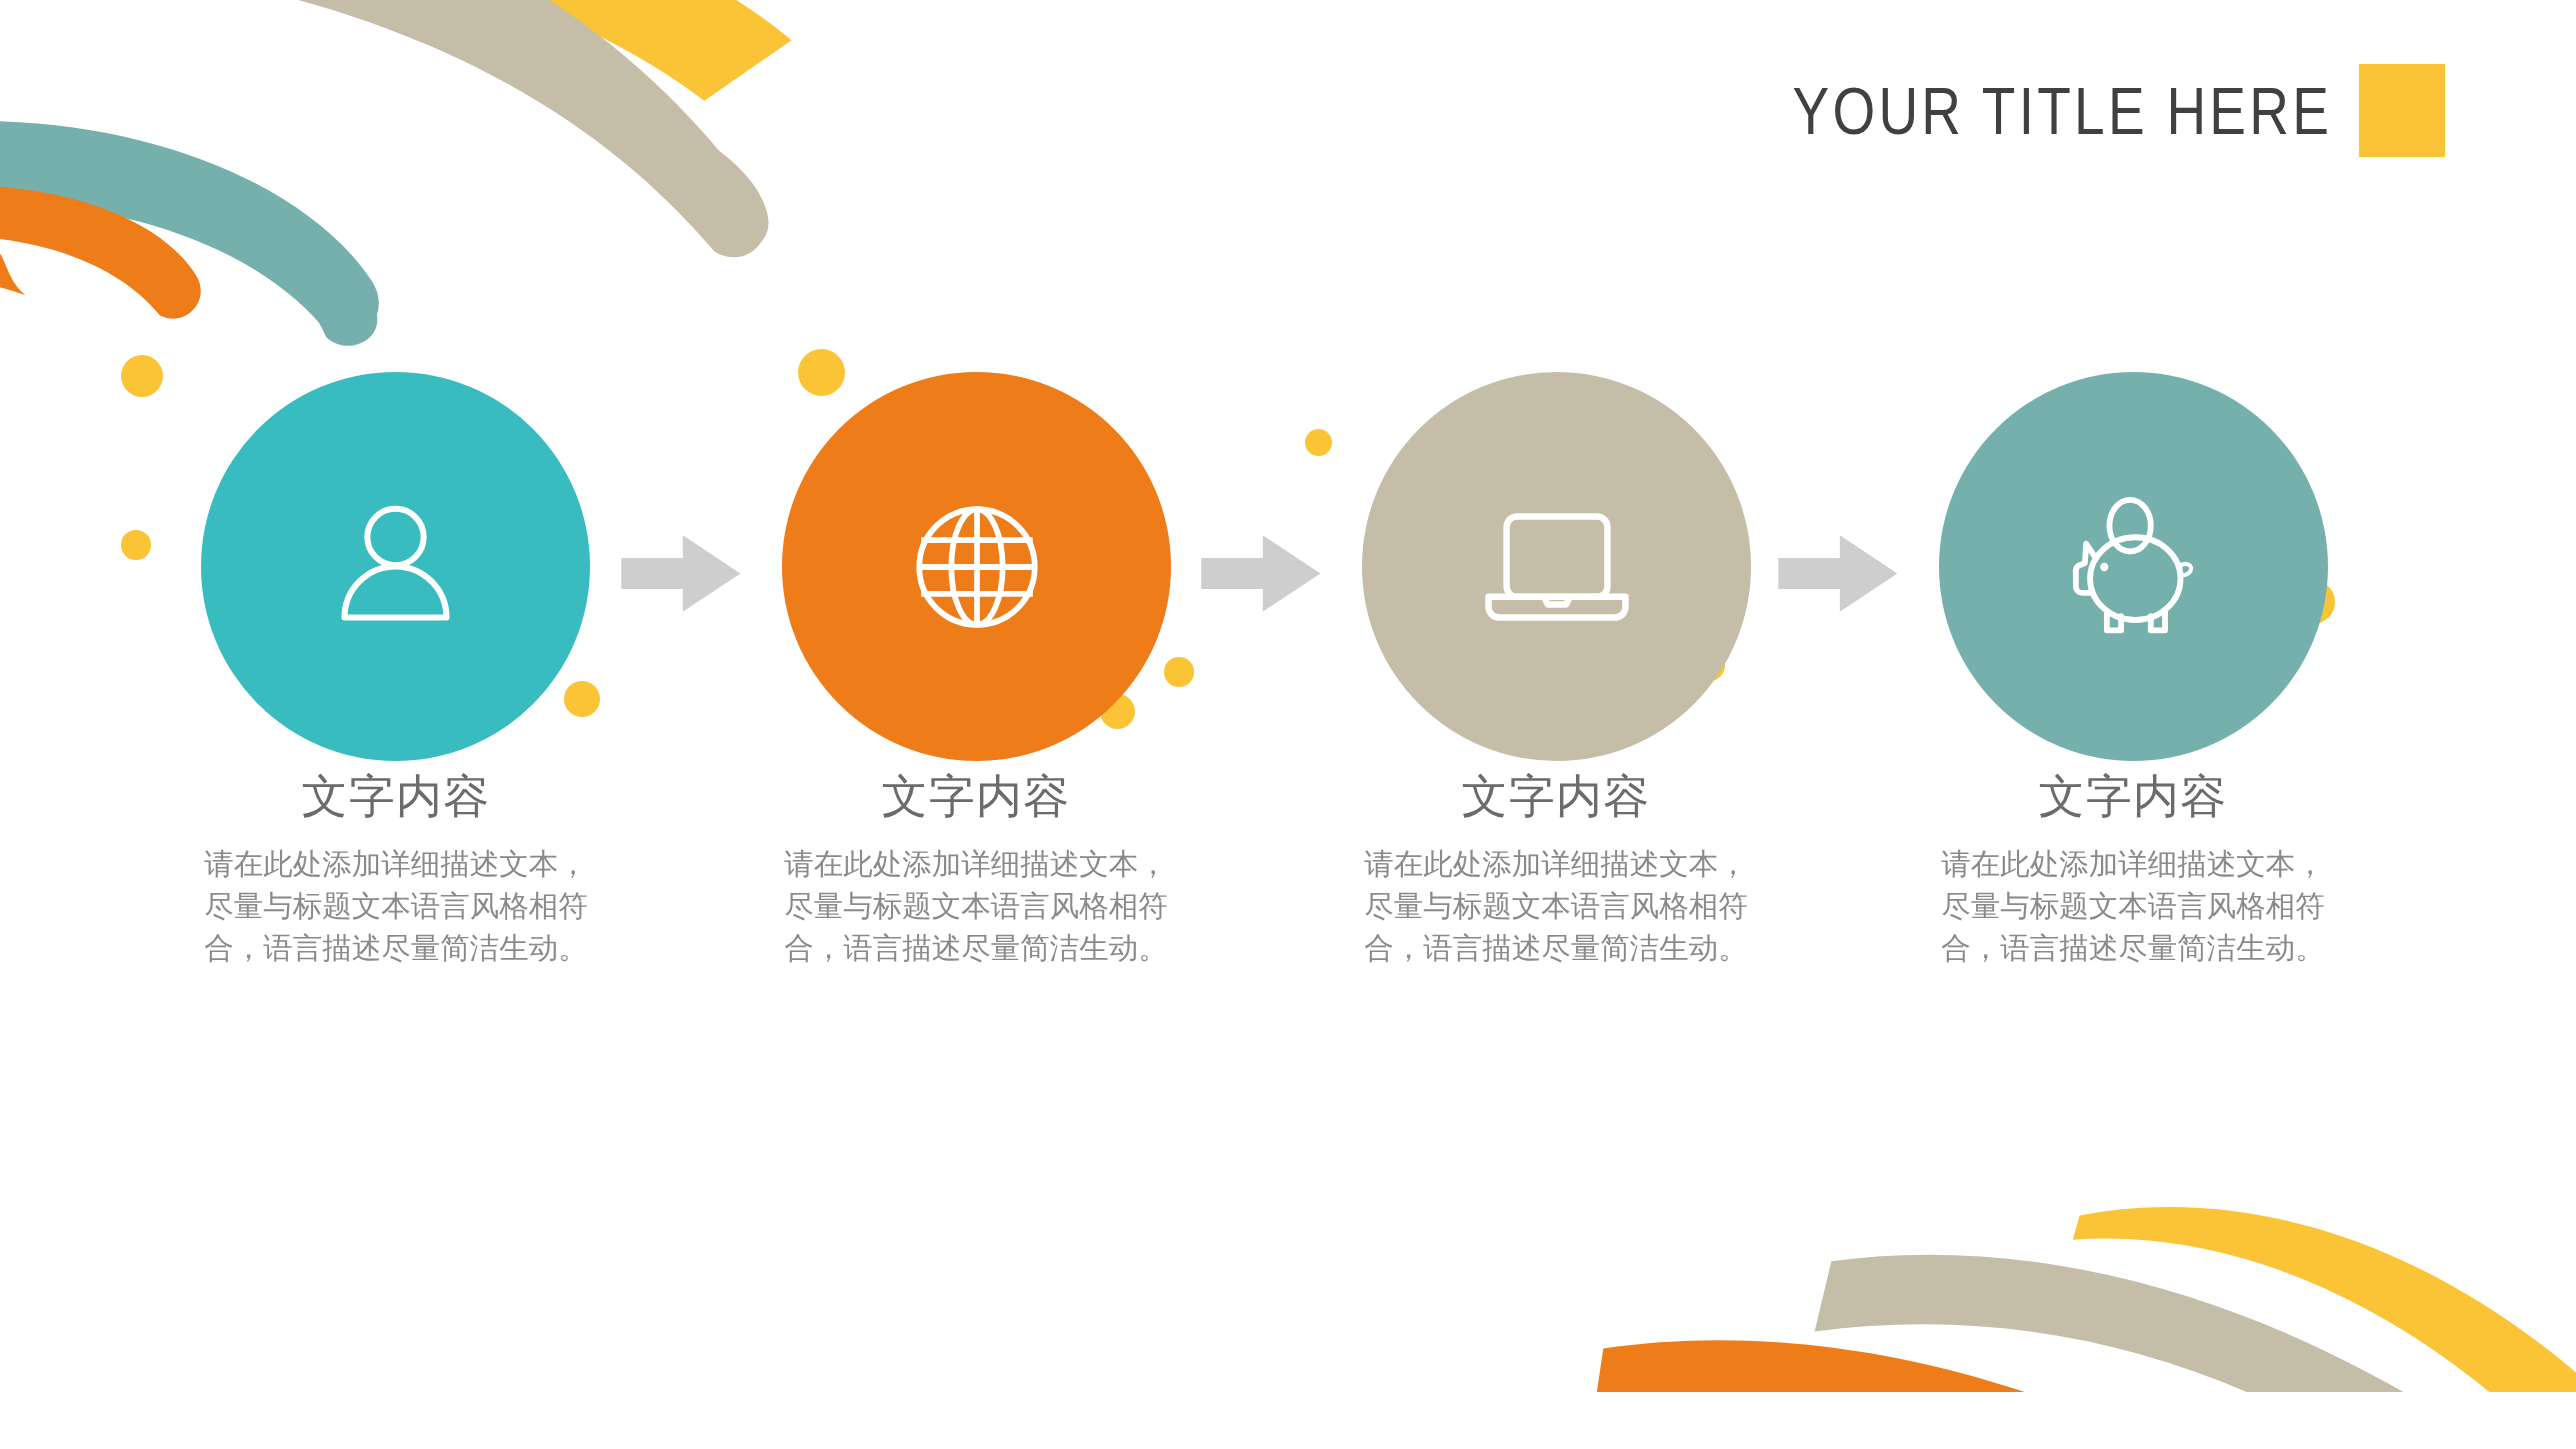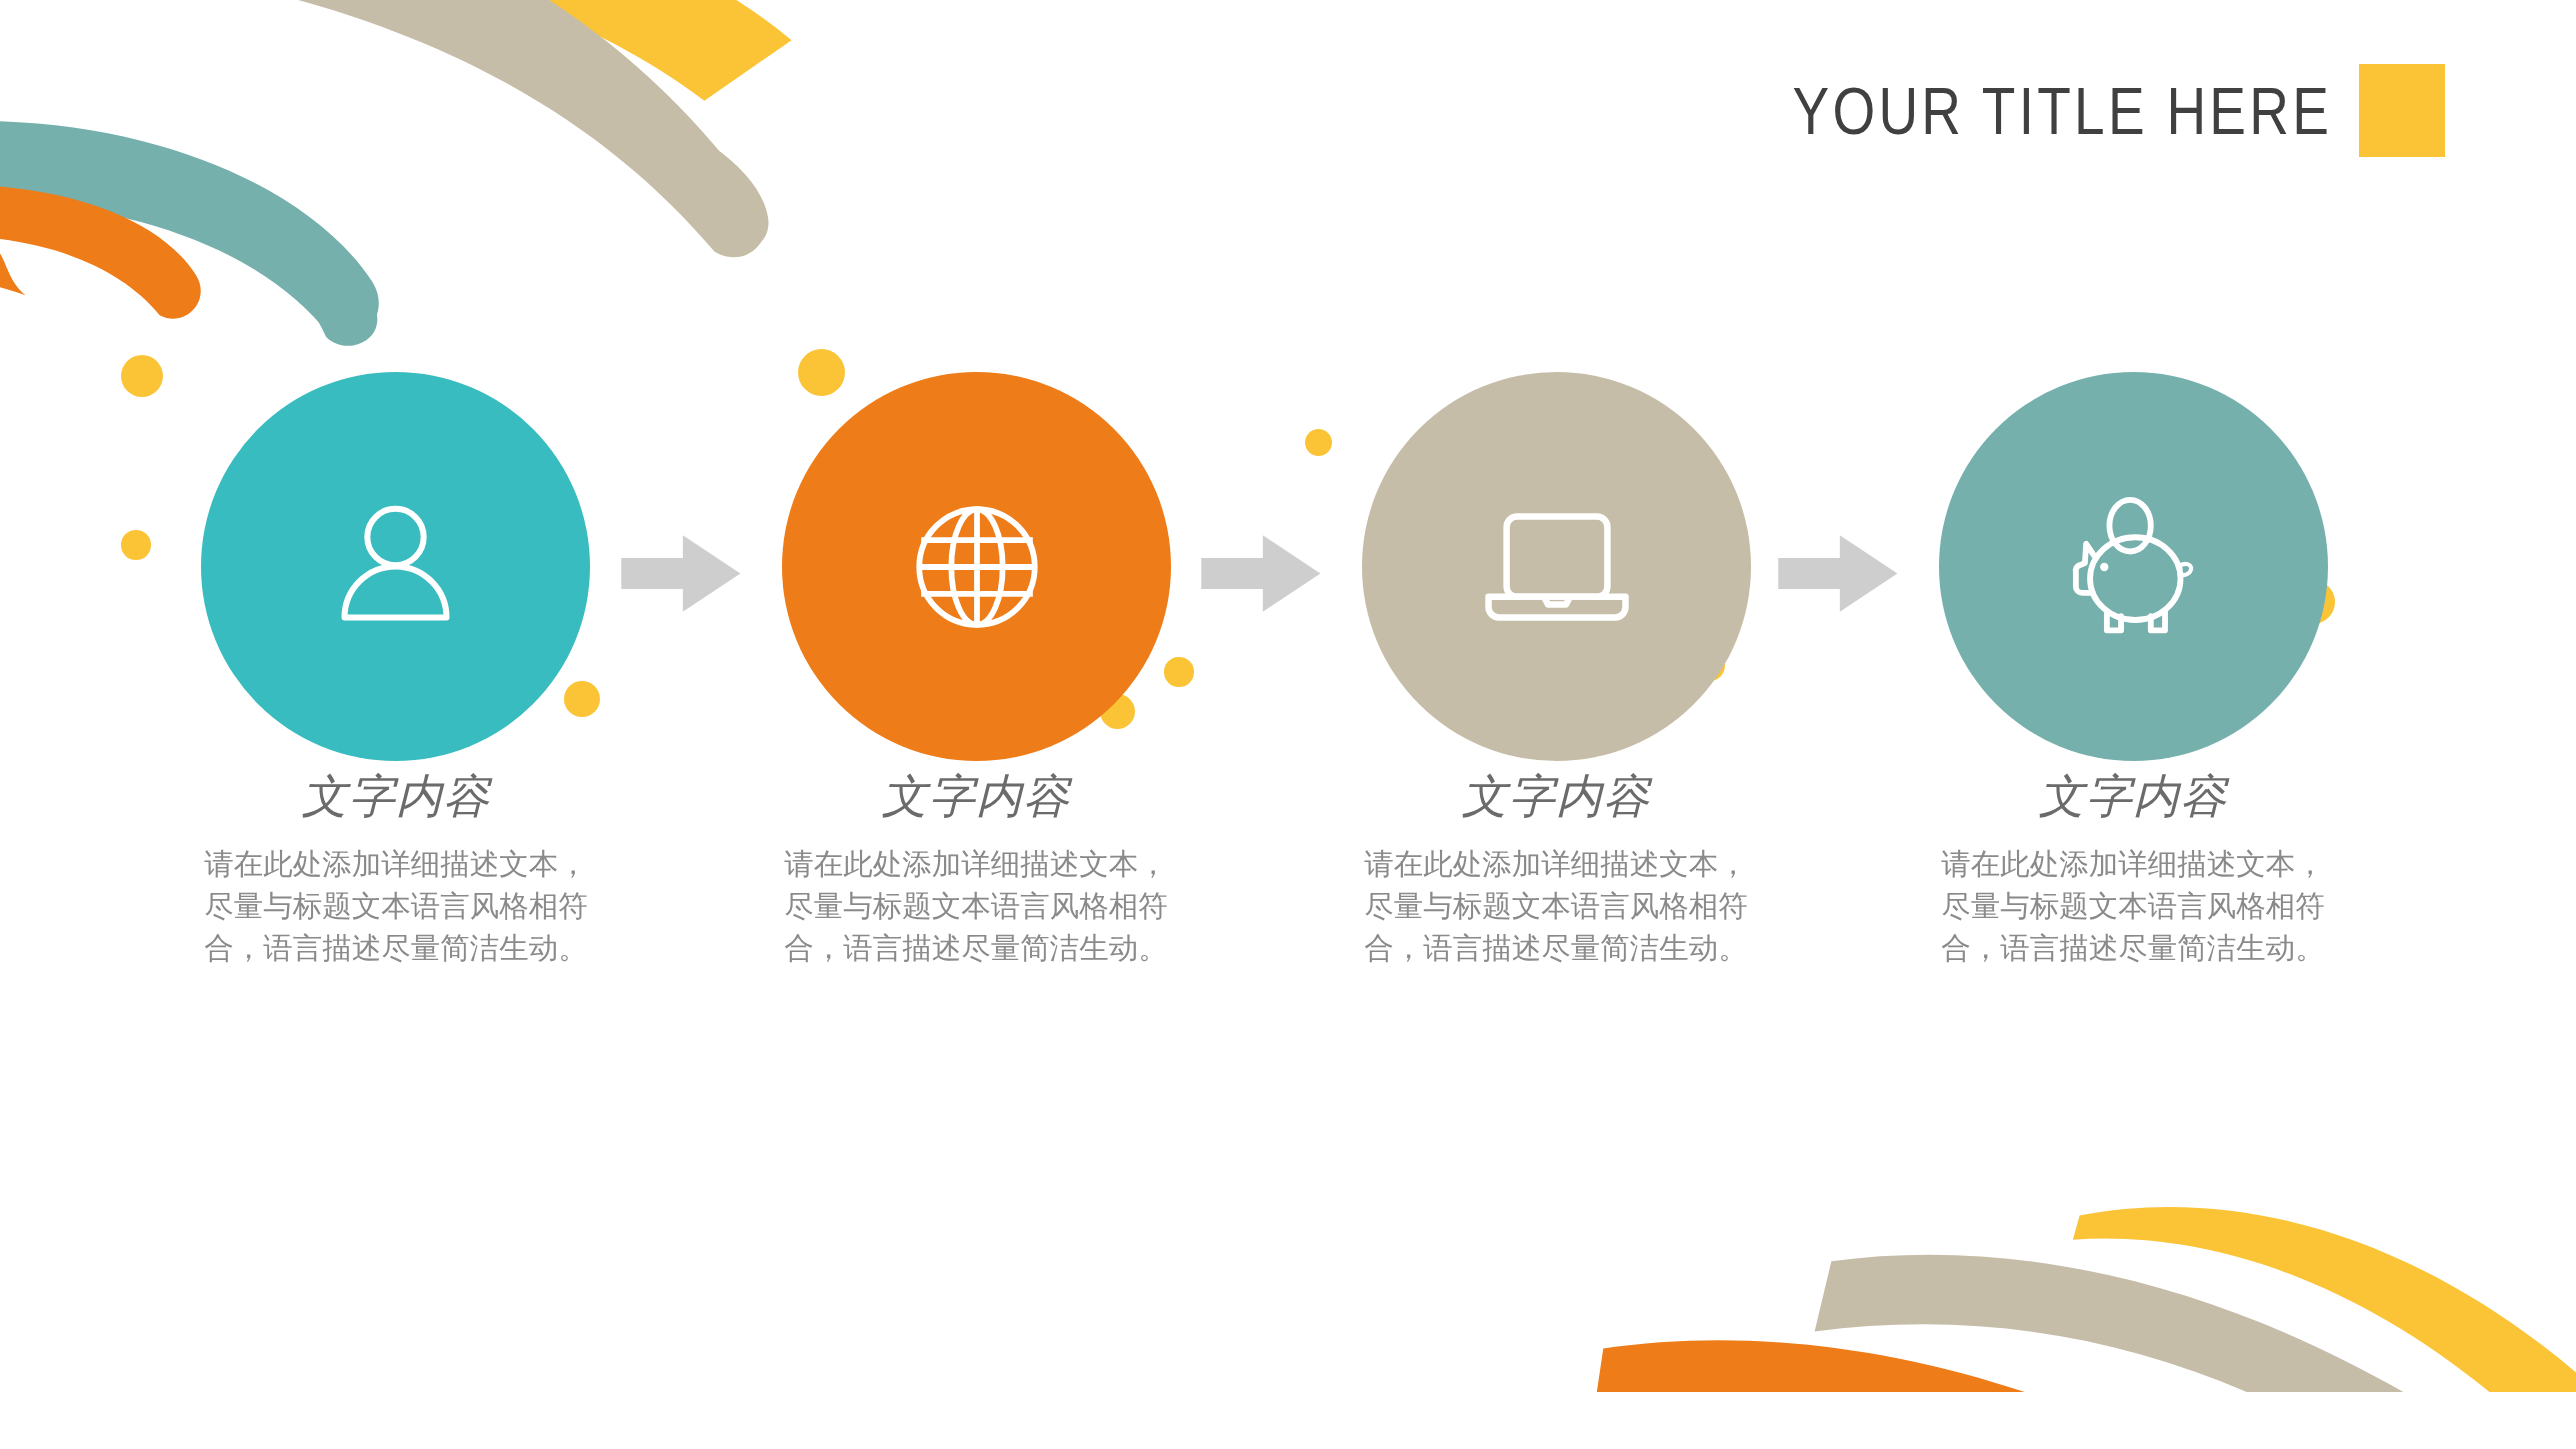--- a/index.html
+++ b/index.html
@@ -93,21 +93,20 @@
     width: 402px;
     text-align: center;
   }
   .caption-title {
     font-size: 46px;
     color: #6b6b6b;
     line-height: 1.1;
     margin: 0 0 21.5px 0;
     font-weight: 400;
     letter-spacing: 1.3px;
-    font-style: italic;
   }
   .caption-body {
     font-size: 29.5px;
     color: #8a8a8a;
     line-height: 1.42;
     margin: 0;
     font-weight: 400;
     text-align: center;
   }
 </style>

